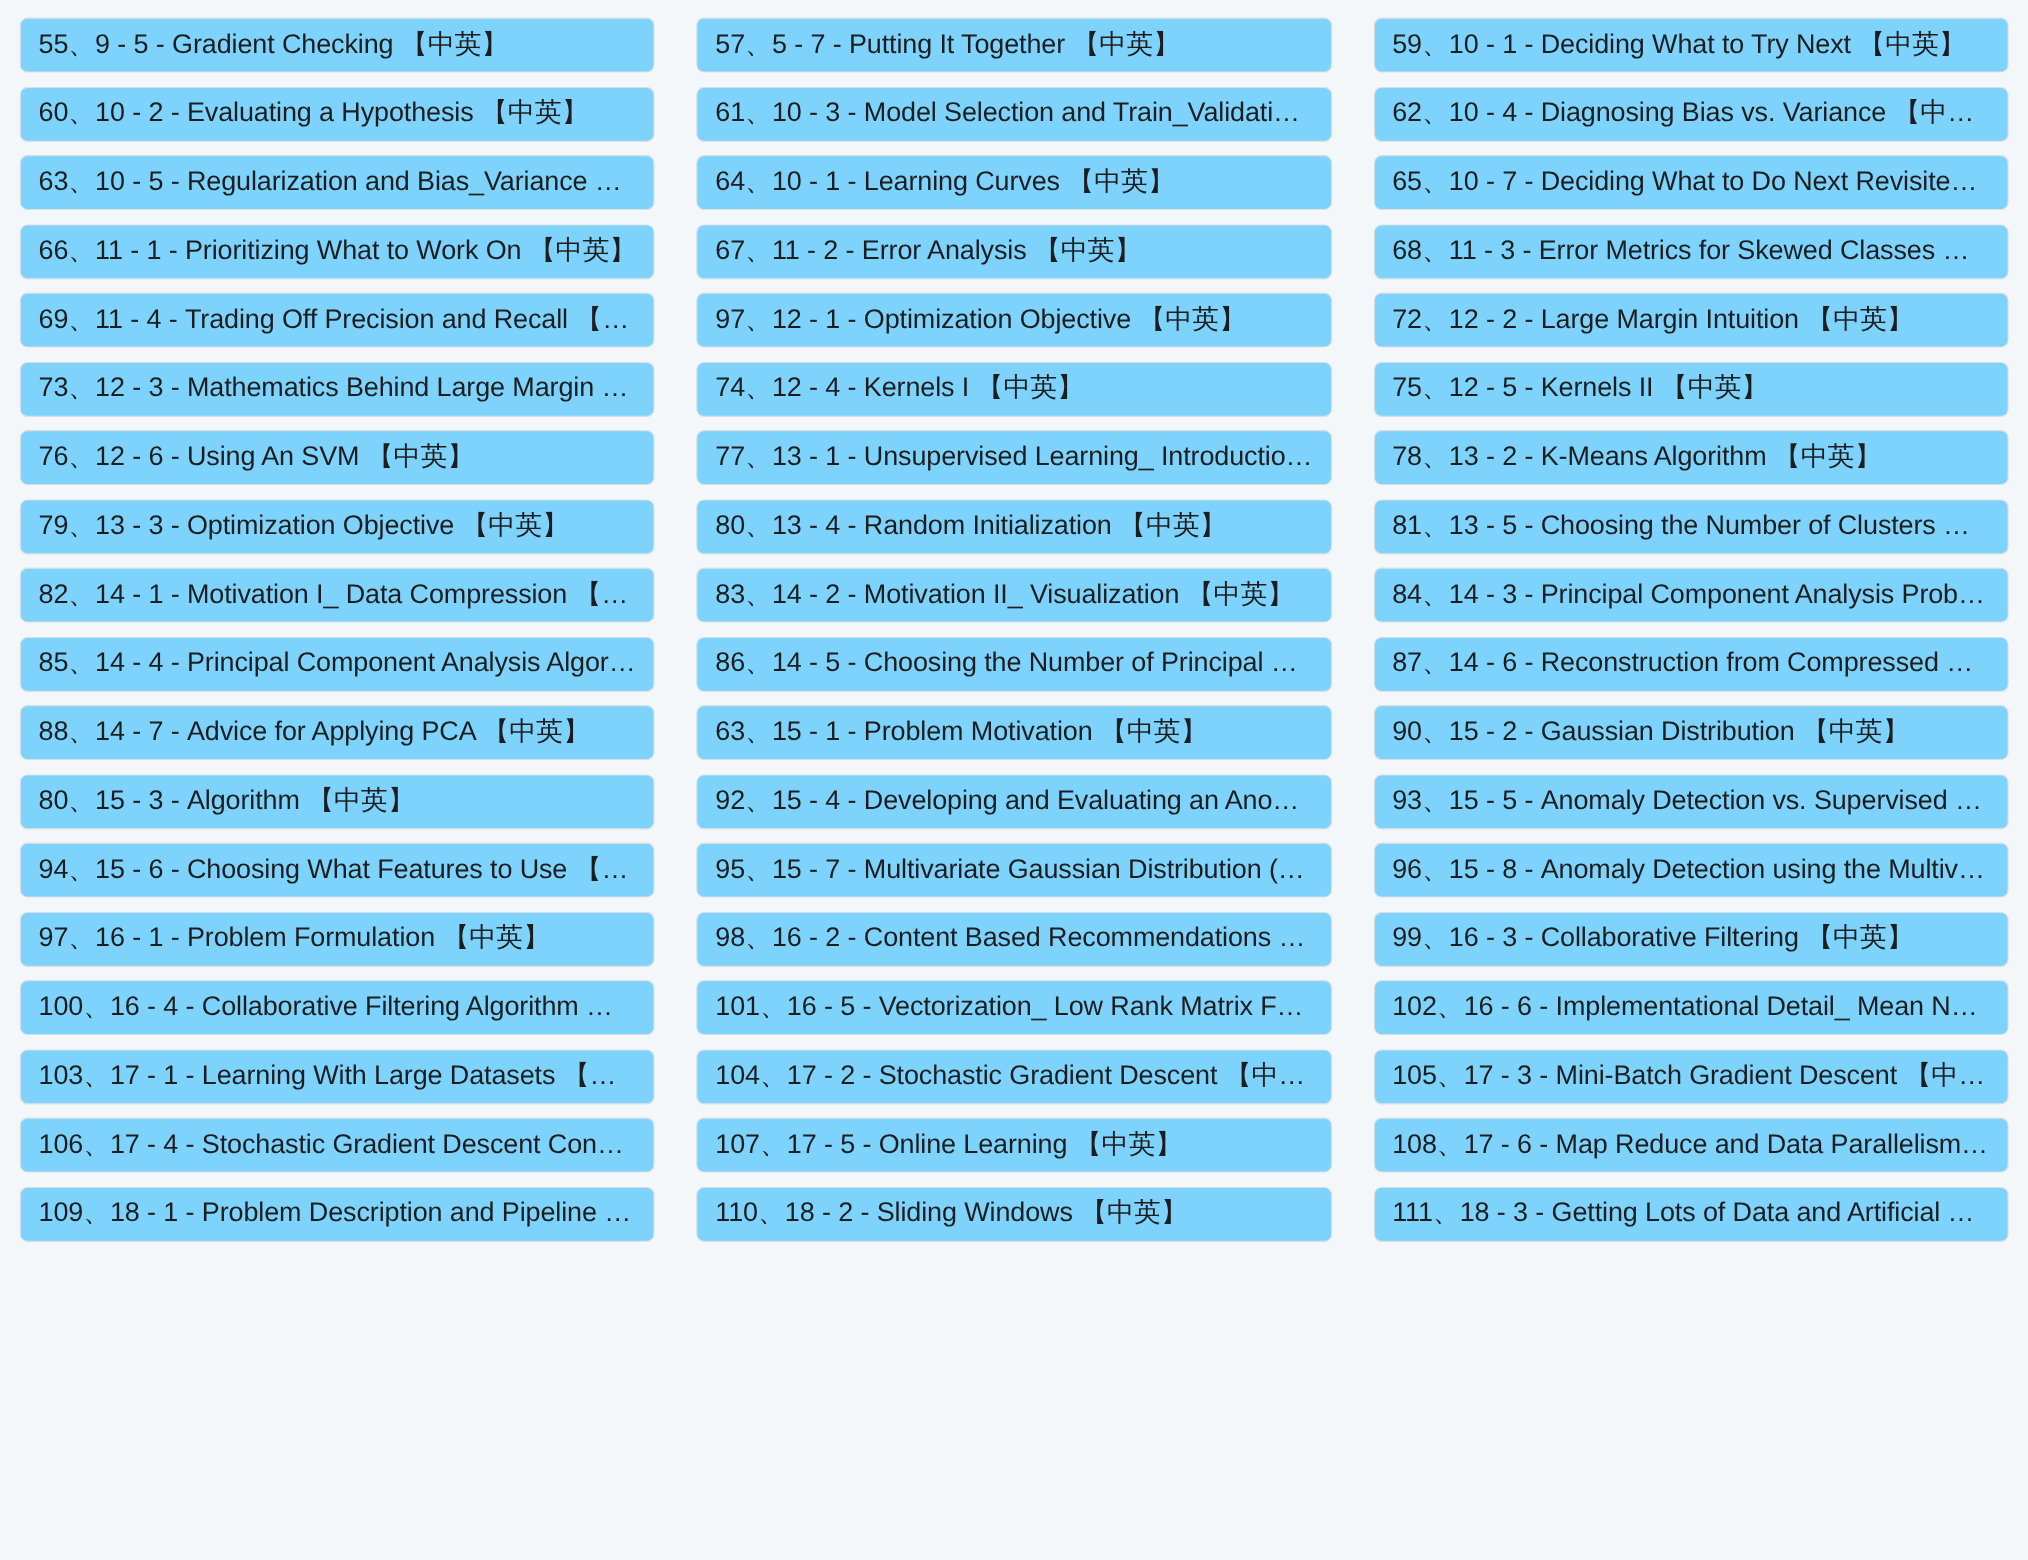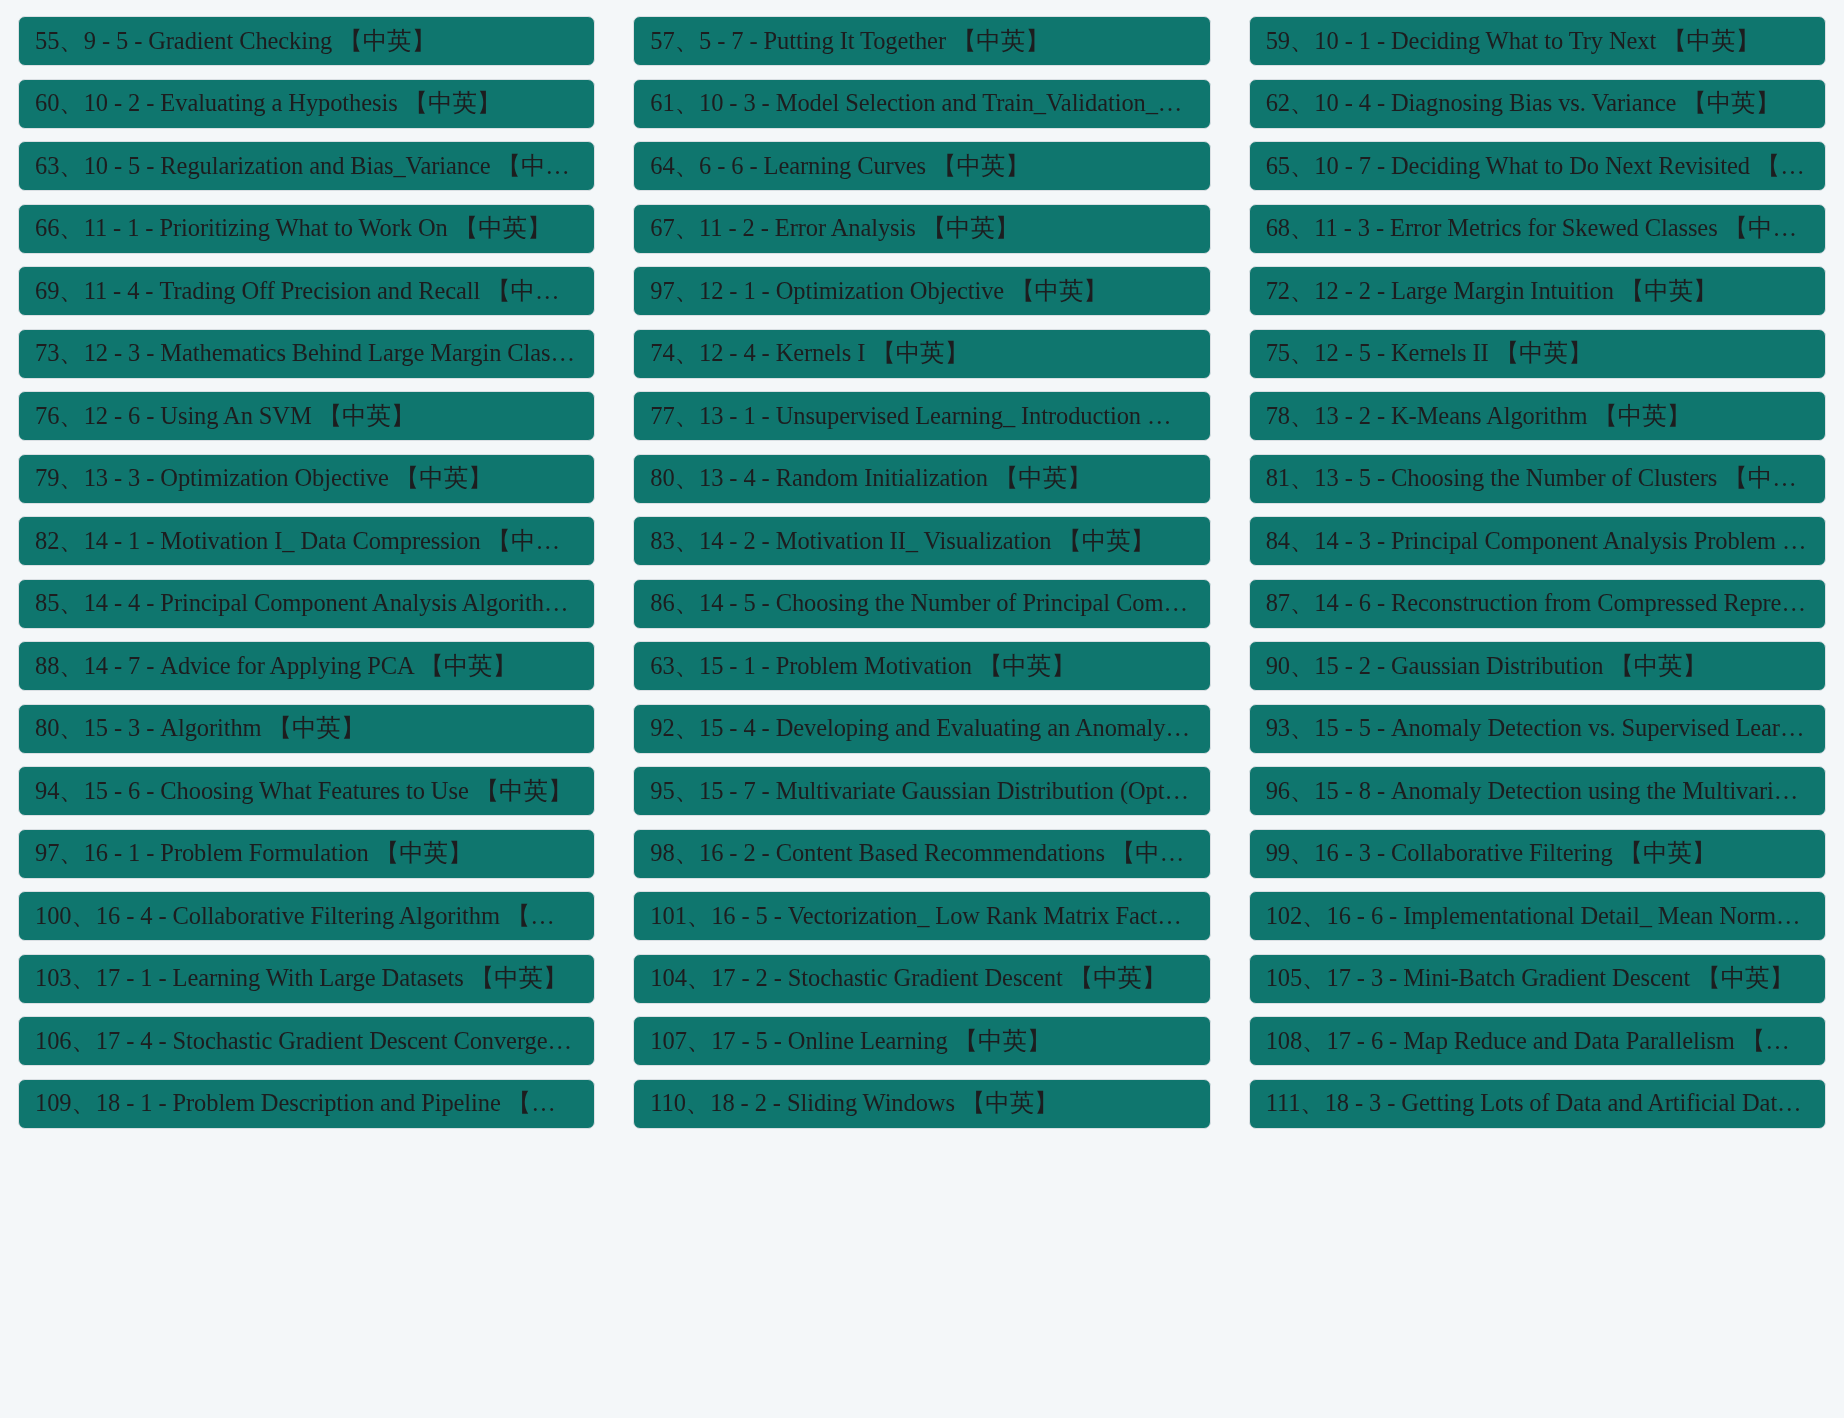--- a/index.html
+++ b/index.html
@@ -20,31 +20,30 @@
     grid-template-columns: repeat(3, 1fr);
     column-gap: 38px;
     row-gap: 12.5px;
     padding: 16px 18px 16px 18px;
     box-sizing: border-box;
     width: 1844px;
     align-content: start;
   }
 
   .video-card {
-    background: #0f766e;
+    background: #7dd3fc;
     border: 1px solid #dadfe3;
     border-radius: 7px;
     height: 50px;
     display: flex;
     align-items: center;
     padding: 0 16px;
     box-sizing: border-box;
     cursor: pointer;
     overflow: hidden;
-    font-family: Liberation Serif, serif;
   }
 
   .video-title {
     font-size: 24.5px;
     line-height: 1.1;
     color: #1d1d1f;
     letter-spacing: -0.1px;
     white-space: nowrap;
     overflow: hidden;
     text-overflow: ellipsis;
@@ -72,21 +71,21 @@
     <div class="video-card">
       <span class="video-title">61、10 - 3 - Model Selection and Train_Validation_Test Sets 【中英】</span>
     </div>
     <div class="video-card">
       <span class="video-title">62、10 - 4 - Diagnosing Bias vs. Variance 【中英】</span>
     </div>
     <div class="video-card">
       <span class="video-title">63、10 - 5 - Regularization and Bias_Variance 【中英】</span>
     </div>
     <div class="video-card">
-      <span class="video-title">64、6 - 6 - Learning Curves 【中英】</span>
+      <span class="video-title">64、10 - 1 - Learning Curves 【中英】</span>
     </div>
     <div class="video-card">
       <span class="video-title">65、10 - 7 - Deciding What to Do Next Revisited 【中英】</span>
     </div>
     <div class="video-card">
       <span class="video-title">66、11 - 1 - Prioritizing What to Work On 【中英】</span>
     </div>
     <div class="video-card">
       <span class="video-title">67、11 - 2 - Error Analysis 【中英】</span>
     </div>

